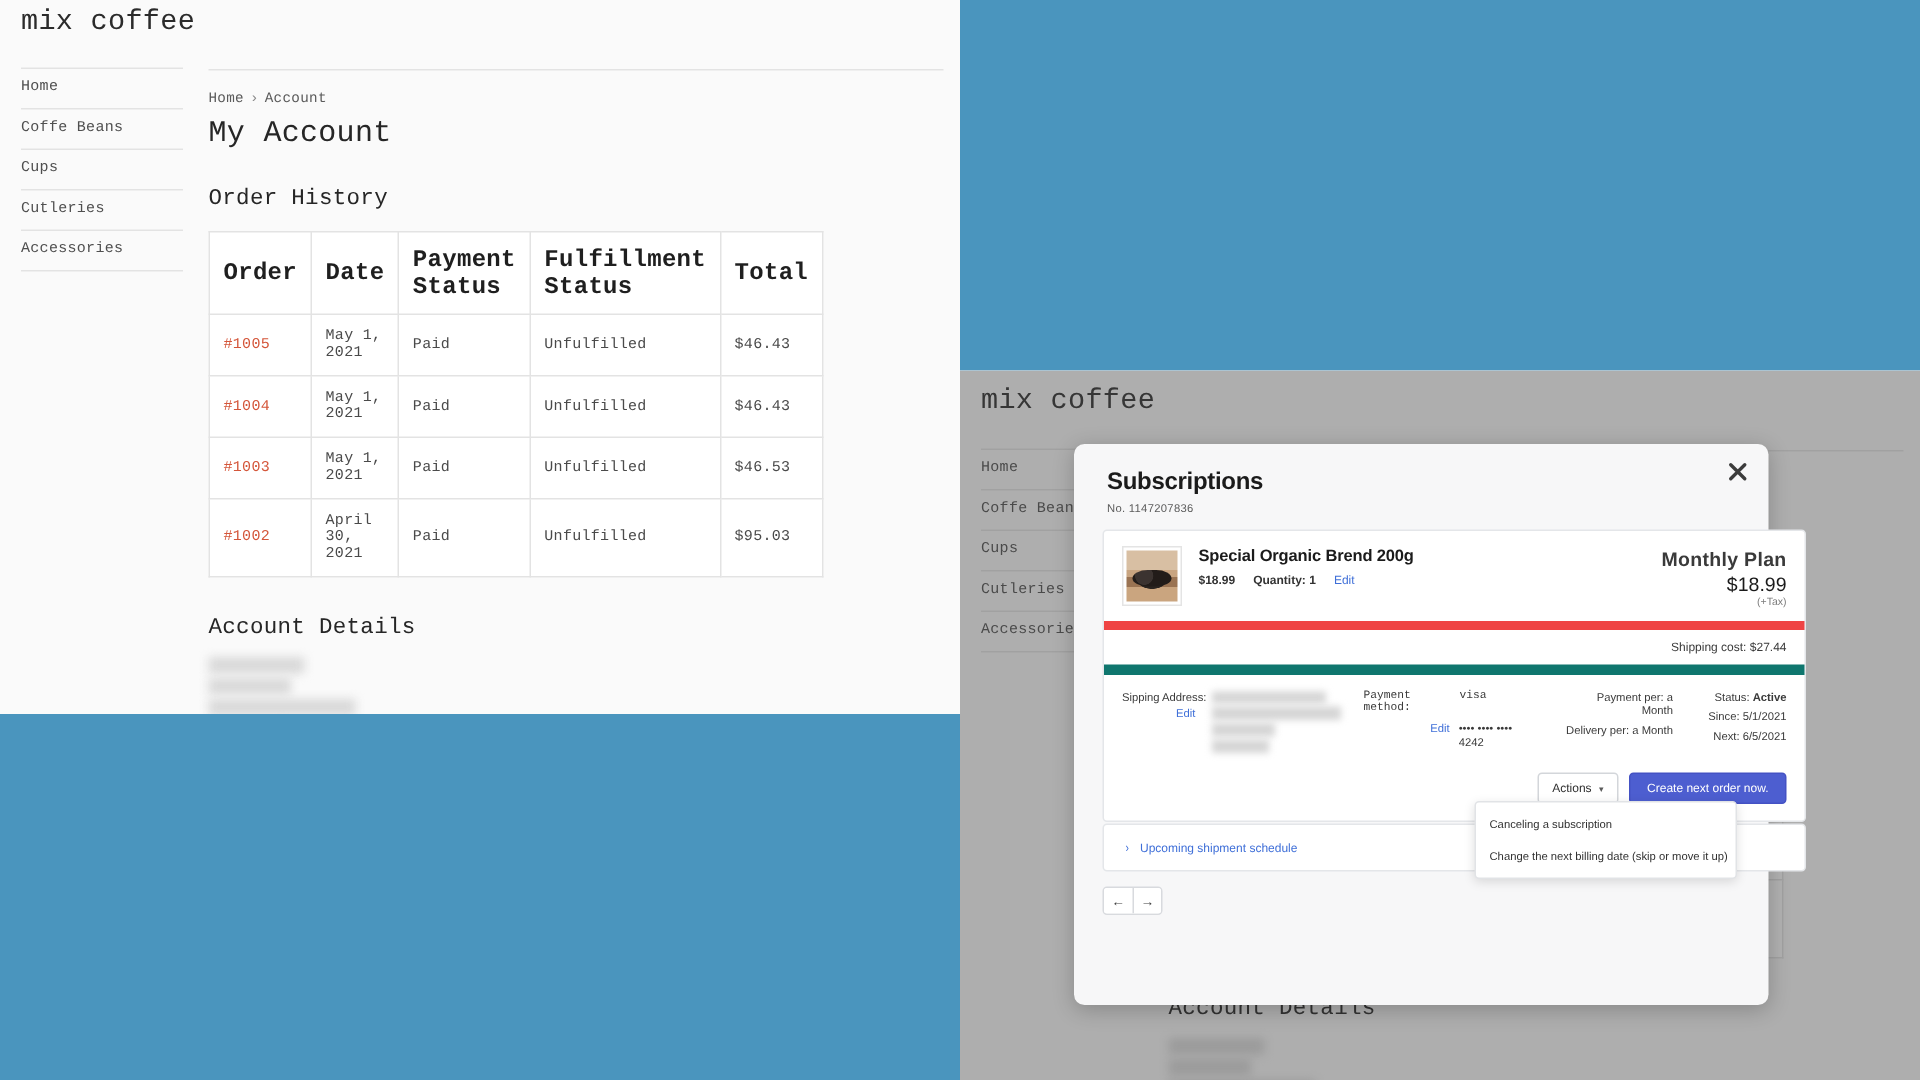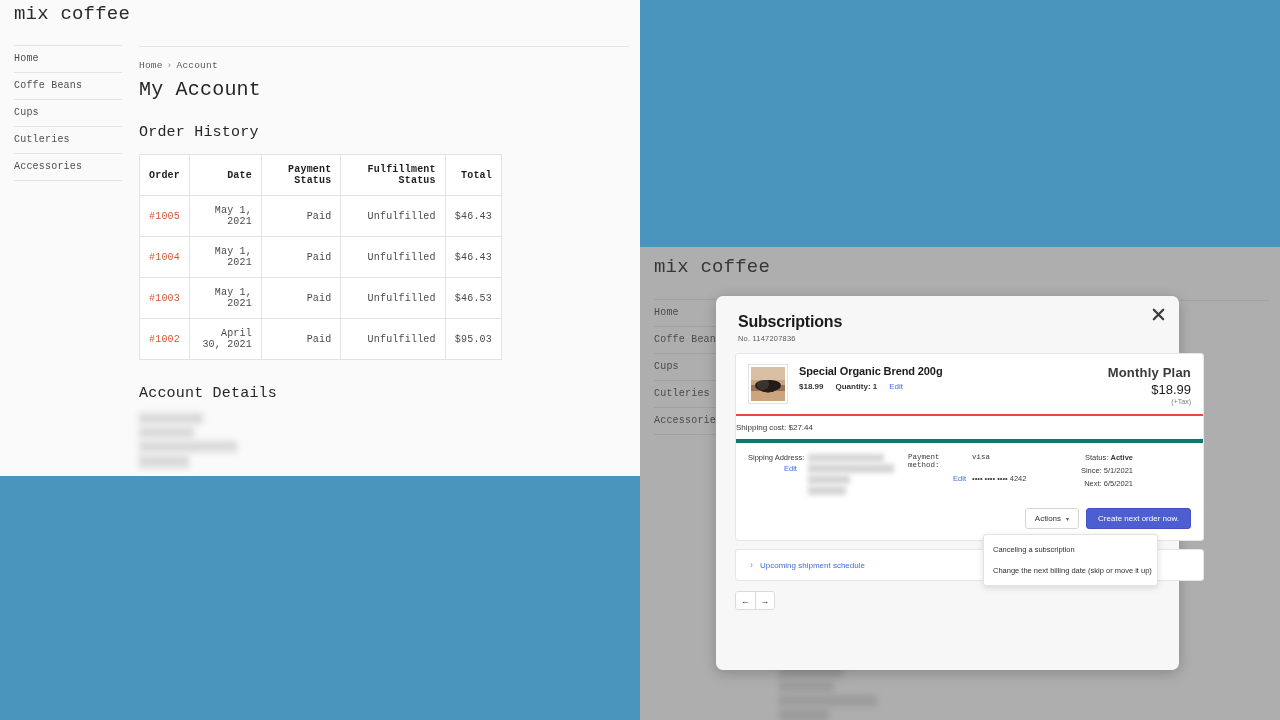--- a/index.html
+++ b/index.html
@@ -85,27 +85,27 @@
   table.orders {
     margin-top: 13px;
     border-collapse: collapse;
     width: 363px;
     background: #fff;
   }
   table.orders th, table.orders td {
     border: 1px solid #e3e3e3;
     padding: 9px 9px;
     font-size: 10px;
-    text-align: right;
+    text-align: left;
     color: #3a3a3a;
     letter-spacing: .2px;
   }
   table.orders th {
-    font-weight: 700; color: #1f1f1f; font-size: 10px;
-    text-align: right;
+    font-weight: 700; color: #1f1f1f; font-size: 16px;
+    text-align: left;
   }
   table.orders td.order-id { color: #d4563a; }
   table.orders tbody td { color: #4a4a4a; }
 
   .acct-title {
     font-size: 15px; color: #262626; font-weight: 400;
     margin-top: 25px; letter-spacing: .2px;
   }
   .redacted-block {
     margin-top: 11px; width: 115px; height: 62px;
@@ -149,21 +149,21 @@
 
   .sub-card {
     position: absolute; left: 19px; top: 57px;
     width: 469px;
     background: #fff;
     border: 1px solid #e4e6e9;
     border-radius: 3px;
   }
   .sub-row1 {
     display: flex; padding: 10px 12px 9px 12px;
-    border-bottom: 2px solid #ef4444;
+    border-bottom: 6px solid #ef4444;
     align-items: flex-start;
   }
   .thumb {
     width: 40px; height: 40px;
     border: 1px solid #e4e4e4; background: #fff;
     padding: 2px; flex: 0 0 auto;
     overflow: hidden;
   }
   .thumb-img {
     width: 100%; height: 100%;
@@ -189,26 +189,26 @@
   }
   .prod-meta .price { font-weight: 700; }
   .prod-meta .qty { font-weight: 700; }
   .link-blue { color: #3f6fd8; cursor: pointer; }
   .plan-col { text-align: right; flex: 0 0 auto; padding-top: 1px; }
   .plan-label { font-size: 13px; font-weight: 700; color: #3a3a3a; letter-spacing: .2px; }
   .plan-price { font-size: 13px; color: #1b1b1b; margin-top: 2px; }
   .plan-tax { font-size: 7px; color: #7c7c7c; margin-top: 1px; }
 
   .ship-cost {
-    padding: 7px 12px 7px 0;
+    text-align: right; padding: 7px 12px 7px 0;
     font-size: 8px; color: #3a3a3a;
-    border-bottom: 4px solid #0f766e;
+    border-bottom: 7px solid #0f766e;
   }
   .detail-grid {
-    display: flex; padding: 10px 12px 8px 12px; gap: 0;
+    display: flex; padding: 10px 12px 8px 12px; gap: 17px;
     font-size: 7.5px; color: #3a3a3a;
   }
   .dg-col { position: relative; }
   .dg-ship { width: 160px; }
   .dg-pay  { width: 150px; }
   .dg-per  { width: 92px; text-align: right; }
   .dg-stat { width: 75px; text-align: right; }
   .dg-label { color: #3a3a3a; }
   .ship-head { display: flex; }
   .ship-head .lbl { width: 58px; }
@@ -502,20 +502,24 @@
           <div class="pay-line">
             <span class="lbl dg-label">Payment method:</span>
             <span>visa</span>
           </div>
           <div class="pay-line2">
             <span class="lbl">Edit</span>
             <span>•••• •••• •••• 4242</span>
           </div>
         </div>
 
+        <div class="dg-col dg-per">
+          <div class="per-line">Payment per: a Month</div>
+          <div class="per-line">Delivery per: a Month</div>
+        </div>
 
         <div class="dg-col dg-stat">
           <div class="stat-line">
             <span>Status:</span>
             <span class="stat-strong">Active</span>
           </div>
           <div class="stat-line">Since: 5/1/2021</div>
           <div class="stat-line">Next: 6/5/2021</div>
         </div>
       </div>

